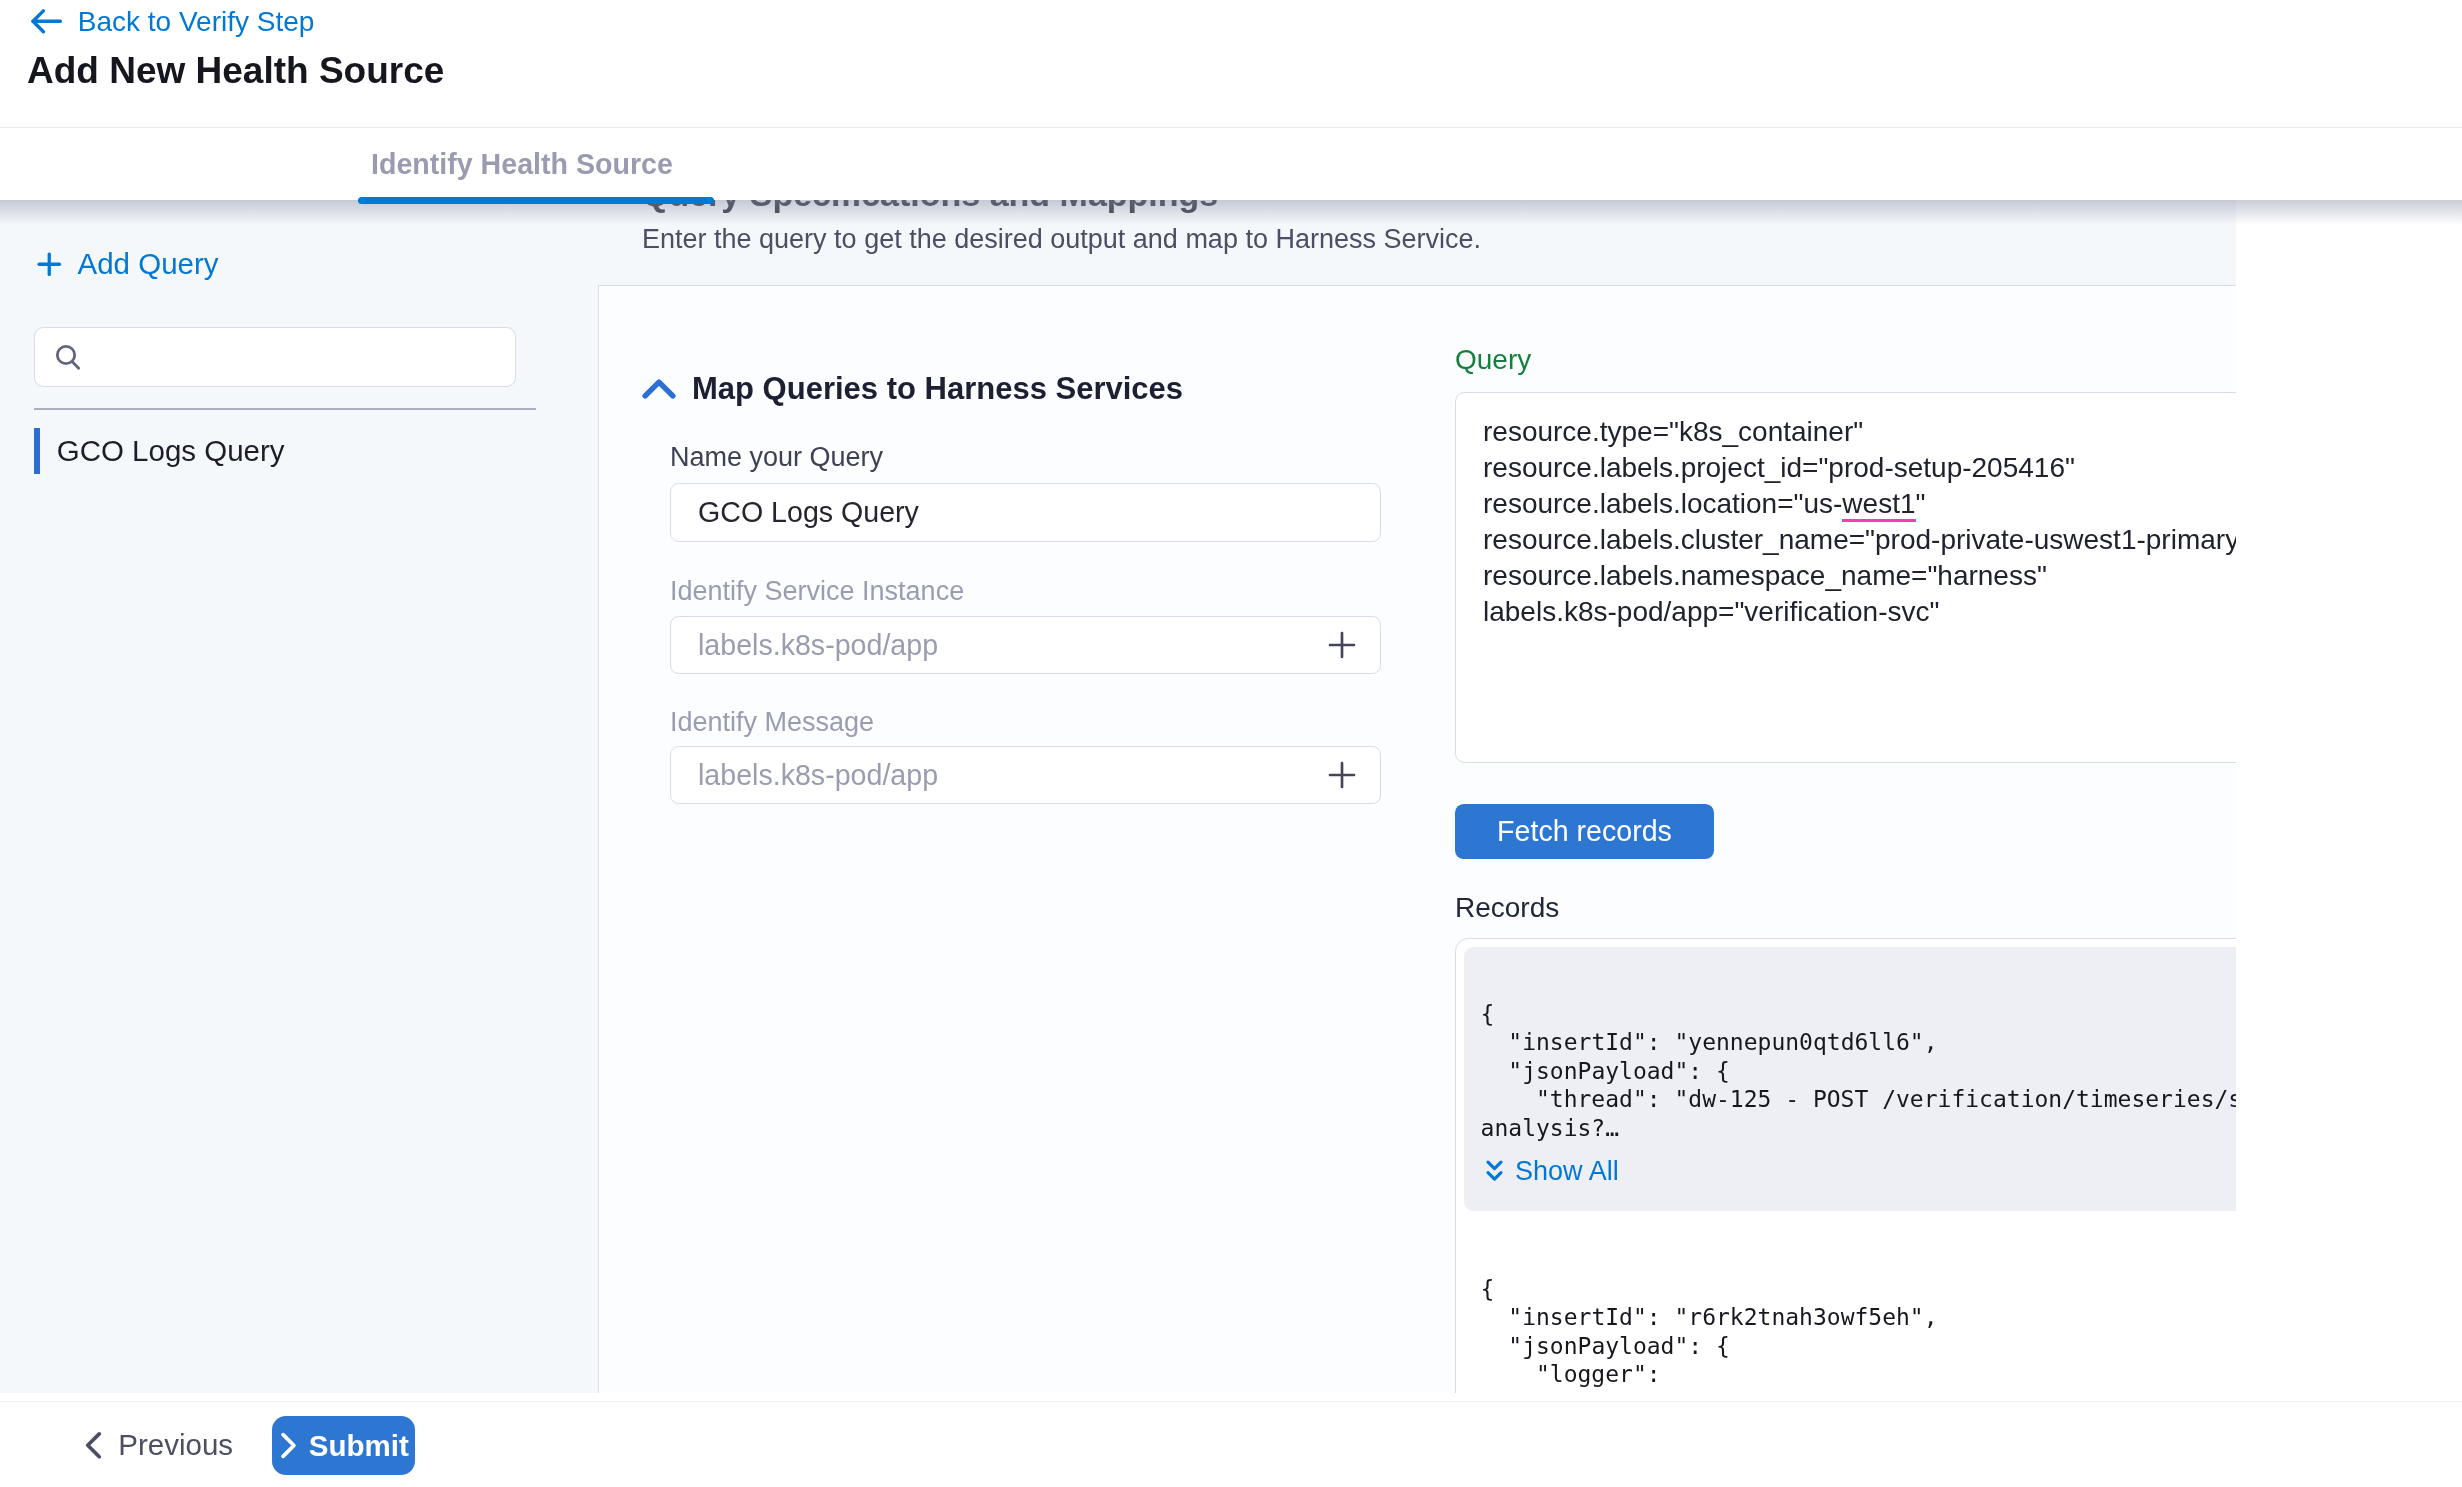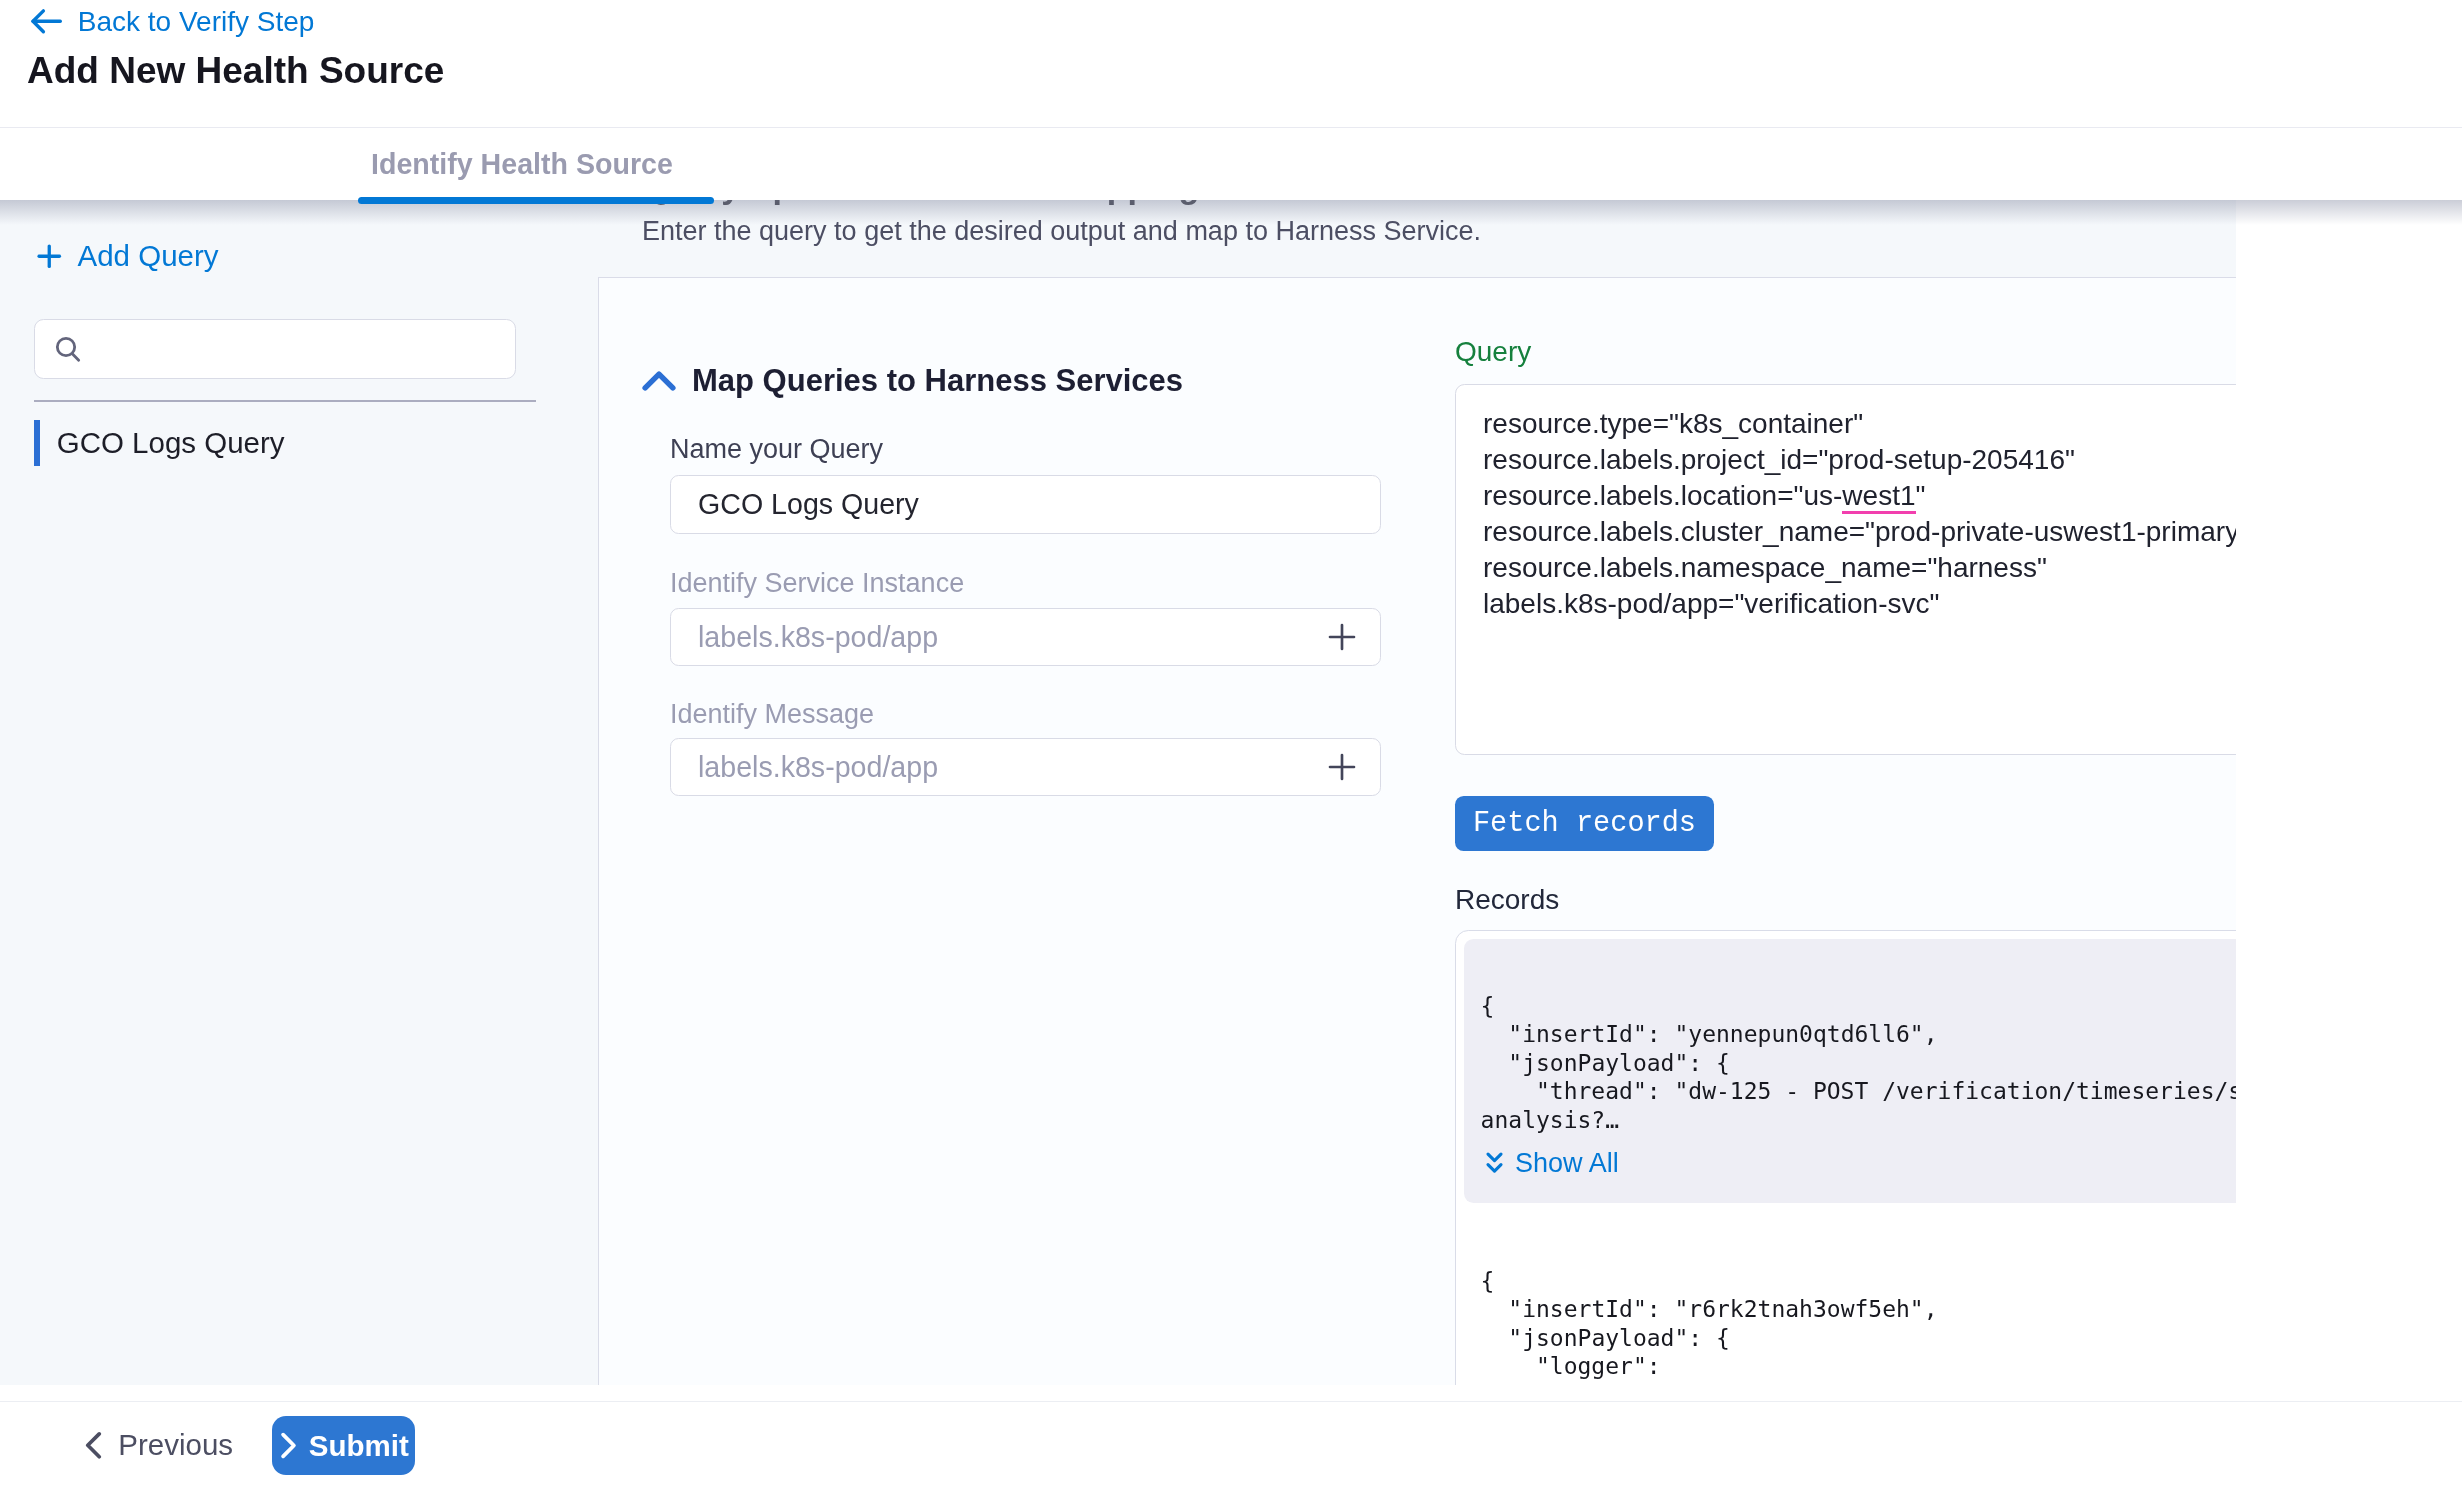--- a/index.html
+++ b/index.html
@@ -18,21 +18,21 @@
   .tab { position:absolute; top:0; height:100%; display:flex; align-items:center;
          font-size:28.6px; font-weight:600; cursor:pointer; }
   #tab-define { left:50px; color:#22273d; }
   #tab-customize { left:371px; color:#9a9bb0; }
   #tab-underline { position:absolute; left:358px; bottom:-3.8px; width:356px; height:6.7px;
                    background:#0278d5; border-radius:3.8px; }
   #tab-shadow { position:absolute; left:0; top:200px; width:2462px; height:25px; z-index:4;
                 background:linear-gradient(to bottom, rgba(130,136,160,0.42), rgba(130,136,160,0)); pointer-events:none; }
 
   
-  #content { position:absolute; left:0; top:184px; width:2236px; height:1201px;
+  #content { position:absolute; left:0; top:192px; width:2236px; height:1201px;
              background:#f5f8fb; overflow:hidden;padding-left:48px; }
   #section-heading { position:absolute; left:642px; top:-17px; font-size:34px; font-weight:700; color:#43444f; }
   #section-subheading { position:absolute; left:642px; top:32px; font-size:27px; color:#4c4e63; }
 
   #main-card { position:absolute; left:598px; top:93px; width:1805px; height:1333px;
                background:#fbfdff; border:1.9px solid #dadce8; border-bottom:none; }
 
   
   #add-query { position:absolute; left:34px; top:55px; display:flex; align-items:center; gap:13px;
                color:#0278d5; font-size:29.5px; cursor:pointer; }
@@ -63,21 +63,21 @@
                 font-size:28px; line-height:36px; color:#20222e; white-space:pre; }
   .misspell { border-bottom:3.8px solid #f23fae;text-align:center; }
   #expand-btn { position:absolute; top:11.4px; right:11.4px; width:55px; height:55px; background:#fdfdff;
                 border:1.9px solid #dcdde9; border-radius:8.6px; display:flex; align-items:center; justify-content:center; cursor:pointer; }
   #char-badge { position:absolute; right:38px; bottom:30.5px; width:40px; height:40px; border-radius:50%;
                 background:#dce94e; display:flex; align-items:center; justify-content:center;
                 font-size:24px; font-weight:700; color:#111418; }
   #resize-handle { position:absolute; right:3.8px; bottom:3.8px; cursor:nwse-resize; }
 
   #fetch-btn { position:absolute; left:1455px; top:612px; width:259px; height:55px; background:#2d77d2;
-               border:none; border-radius:8.6px; color:#ffffff; font-size:28.6px; font-family:Liberation Mono, monospace; cursor:pointer; }
+               border:none; border-radius:8.6px; color:#ffffff; font-size:28.6px; font-family:Liberation Sans, sans-serif; cursor:pointer; }
   #records-label { position:absolute; left:1455px; top:700px; font-size:28px; color:#22283b; }
   #records-box { position:absolute; left:1455px; top:746px; width:891px; height:590px; background:#ffffff;
                  border:1.9px solid #d9dce8; border-radius:13.3px; padding:7.6px; overflow:hidden; }
   #record-1 { background:#eeeef5; border-radius:9.5px; height:264px; padding:53px 15.2px 0 17px; }
   .record-json { font-family:"DejaVu Sans Mono", monospace; font-size:23px; line-height:28.6px;
                  color:#17181f; white-space:pre-wrap; word-break:break-all; }
   #show-all { display:flex; align-items:center; gap:7.6px; margin-top:13.3px; margin-left:1.9px;
               color:#0278d5; font-size:27px; cursor:pointer; }
   #record-2 { padding:64px 15.2px 0 17px; }
 

